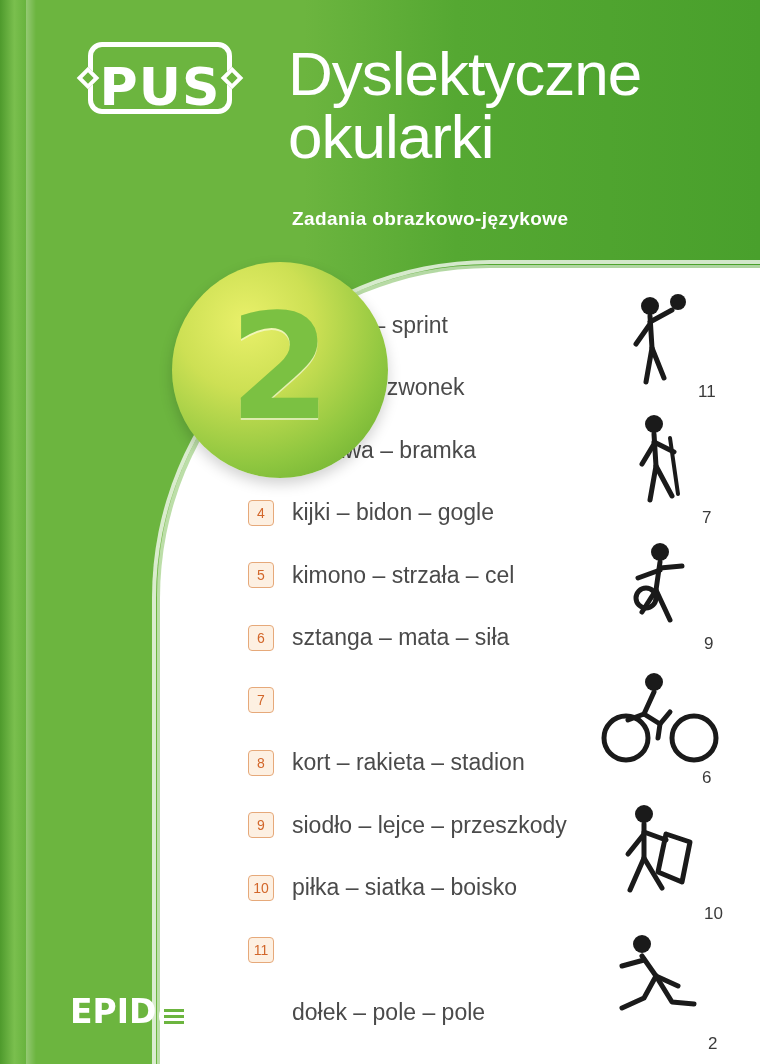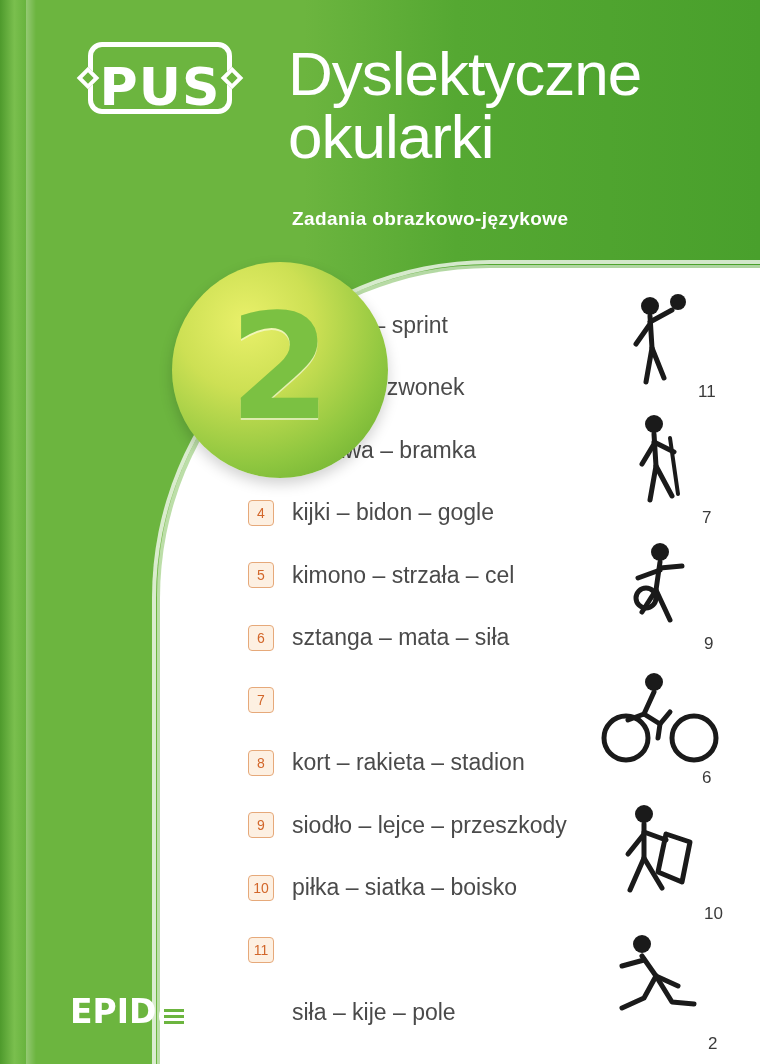--- a/index.html
+++ b/index.html
@@ -240,21 +240,21 @@
     </div>
     <div class="row">
       <div class="num-box">10</div>
       <div class="row-text">piłka – siatka – boisko</div>
     </div>
     <div class="row">
       <div class="num-box">11</div>
     </div>
     <div class="row">
       <div class="num-box" style="visibility: hidden;">12</div>
-      <div class="row-text">siła – kije – pole</div>
+      <div class="row-text">dołek – pole – pole</div>
     </div>
   </div>
 
   <div class="ball-mask">
     <div class="ball-num">2</div>
   </div>
 
   <div class="picto-col">
 
     <div class="picto" style="left:22px; top:0px;">

